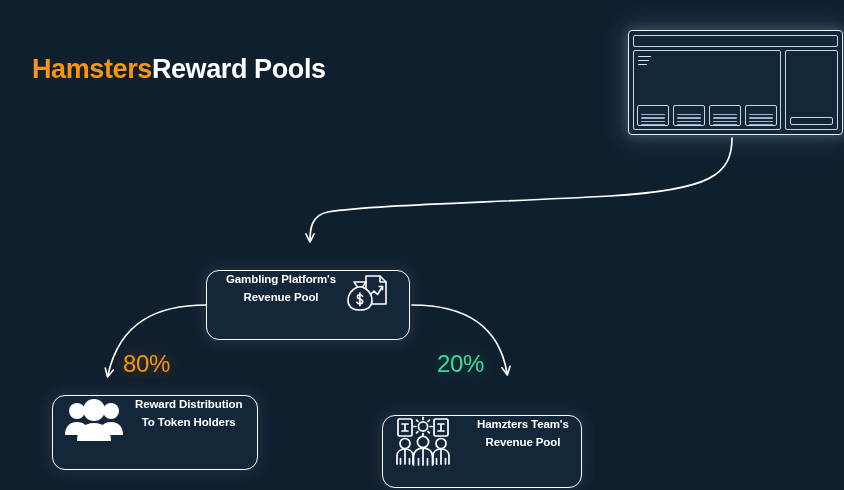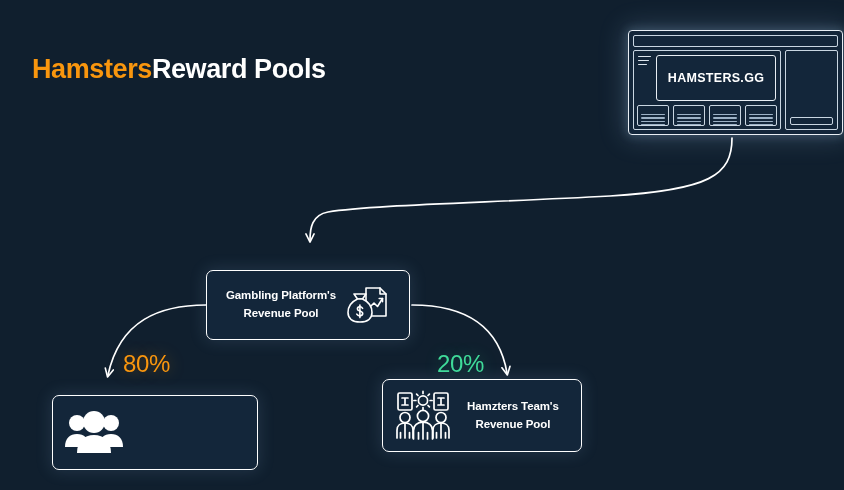--- a/index.html
+++ b/index.html
@@ -65,35 +65,35 @@
     border:1px solid #c9d6e2; border-radius:2px;
   }
   .br-side-bar {
     position:absolute; left:4px; right:4px; bottom:4px; height:8px;
     border:1px solid #c9d6e2; border-radius:2px;
   }
 
   
   .node {
     position:absolute;
-    border:1.5px solid #ffffff; border-radius:7px;
+    border:1.5px solid #ffffff; border-radius:13px;
     background:#13263a;
-    display:flex; align-items:center;
+    display:flex; align-items:flex-start;
     box-shadow:0 0 16px 2px rgba(150,195,240,.13);
   }
   .node-label {
     color:#ffffff; font-size:11.5px; font-weight:bold; line-height:1.55;
     text-align:center; white-space:pre-line; letter-spacing:-0.1px;
   }
   #node-center { left:196px; top:270px; width:204px; height:70px;
     justify-content:center; gap:8px; padding:0 12px; }
   #node-left   { left:42px;  top:395px; width:206px; height:75px;
     gap:10px; padding:0 10px; }
-  #node-right  { left:372px; top:379px; width:200px; height:73px;
-    gap:16px; padding:0 12px; }
+  #node-right  { left:372px; top:415px; width:200px; height:73px;
+    gap:26px; padding:0 12px; }
 
   .icon-svg { flex:0 0 auto; display:block; }
 
   
   .pct {
     position:absolute; font-size:24px; font-weight:normal; letter-spacing:-0.3px;
   }
   #pct-80 { left:113px; top:350px; color:#f9960e; text-shadow:0 0 16px rgba(249,150,14,.35); }
   #pct-20 { left:427px; top:350px; color:#3fdb99; text-shadow:0 0 16px rgba(63,219,153,.3);text-align:right; }
 
@@ -111,23 +111,20 @@
 
   <div class="browser">
     <div class="br-topbar"></div>
     <div class="br-body">
       <div class="br-main">
         <div class="hamburger">
             <i></i>
             <i></i>
             <i></i>
           </div>
-        <div class="br-hero">
-          <span>HAMSTERS.GG</span>
-        </div>
         <div class="br-cards">
           <div class="br-card">
             <svg class="card-ico" viewBox="0 0 16 13">
               <rect x="1" y="1" width="14" height="11" rx="1" fill="none" stroke="#e3ecf4" stroke-width="1.2"></rect>
               <path d="M2 10.5 L6 5.5 L9 9 L11.5 6.5 L14 10.5 Z" fill="#e3ecf4"></path>
               <circle cx="11" cy="4" r="1.3" fill="#e3ecf4"></circle>
             </svg>
             <div class="card-lines">
                 <i></i>
                 <i></i>
@@ -219,20 +216,22 @@
     <svg class="icon-svg" width="62" height="50" viewBox="0 0 62 50">
       <g fill="#ffffff">
         <circle cx="14" cy="15" r="8"></circle>
         <path d="M2 39 C2 30 7 26 14 26 C21 26 26 30 26 39 Z"></path>
         <circle cx="48" cy="15" r="8"></circle>
         <path d="M36 39 C36 30 41 26 48 26 C55 26 60 30 60 39 Z"></path>
         <circle cx="31" cy="14" r="11"></circle>
         <path d="M14 45 C14 33 21 27 31 27 C41 27 48 33 48 45 Z"></path>
       </g>
     </svg>
+    <div class="node-label">Reward Distribution
+To Token Holders</div>
   </div>
 
   <div class="node" id="node-right">
     <svg class="icon-svg" width="56" height="52" viewBox="0 0 56 52">
       <g fill="none" stroke="#ffffff" stroke-width="1.7" stroke-linejoin="round" stroke-linecap="round">
         <rect x="3" y="3" width="14" height="17" rx="1.5"></rect>
         <path d="M7 8 H13 M10 8 V15 M7 15 H13"></path>
         <rect x="39" y="3" width="14" height="17" rx="1.5"></rect>
         <path d="M43 8 H49 M46 8 V15 M43 15 H49"></path>
         <circle cx="28" cy="10.5" r="4.6"></circle>

